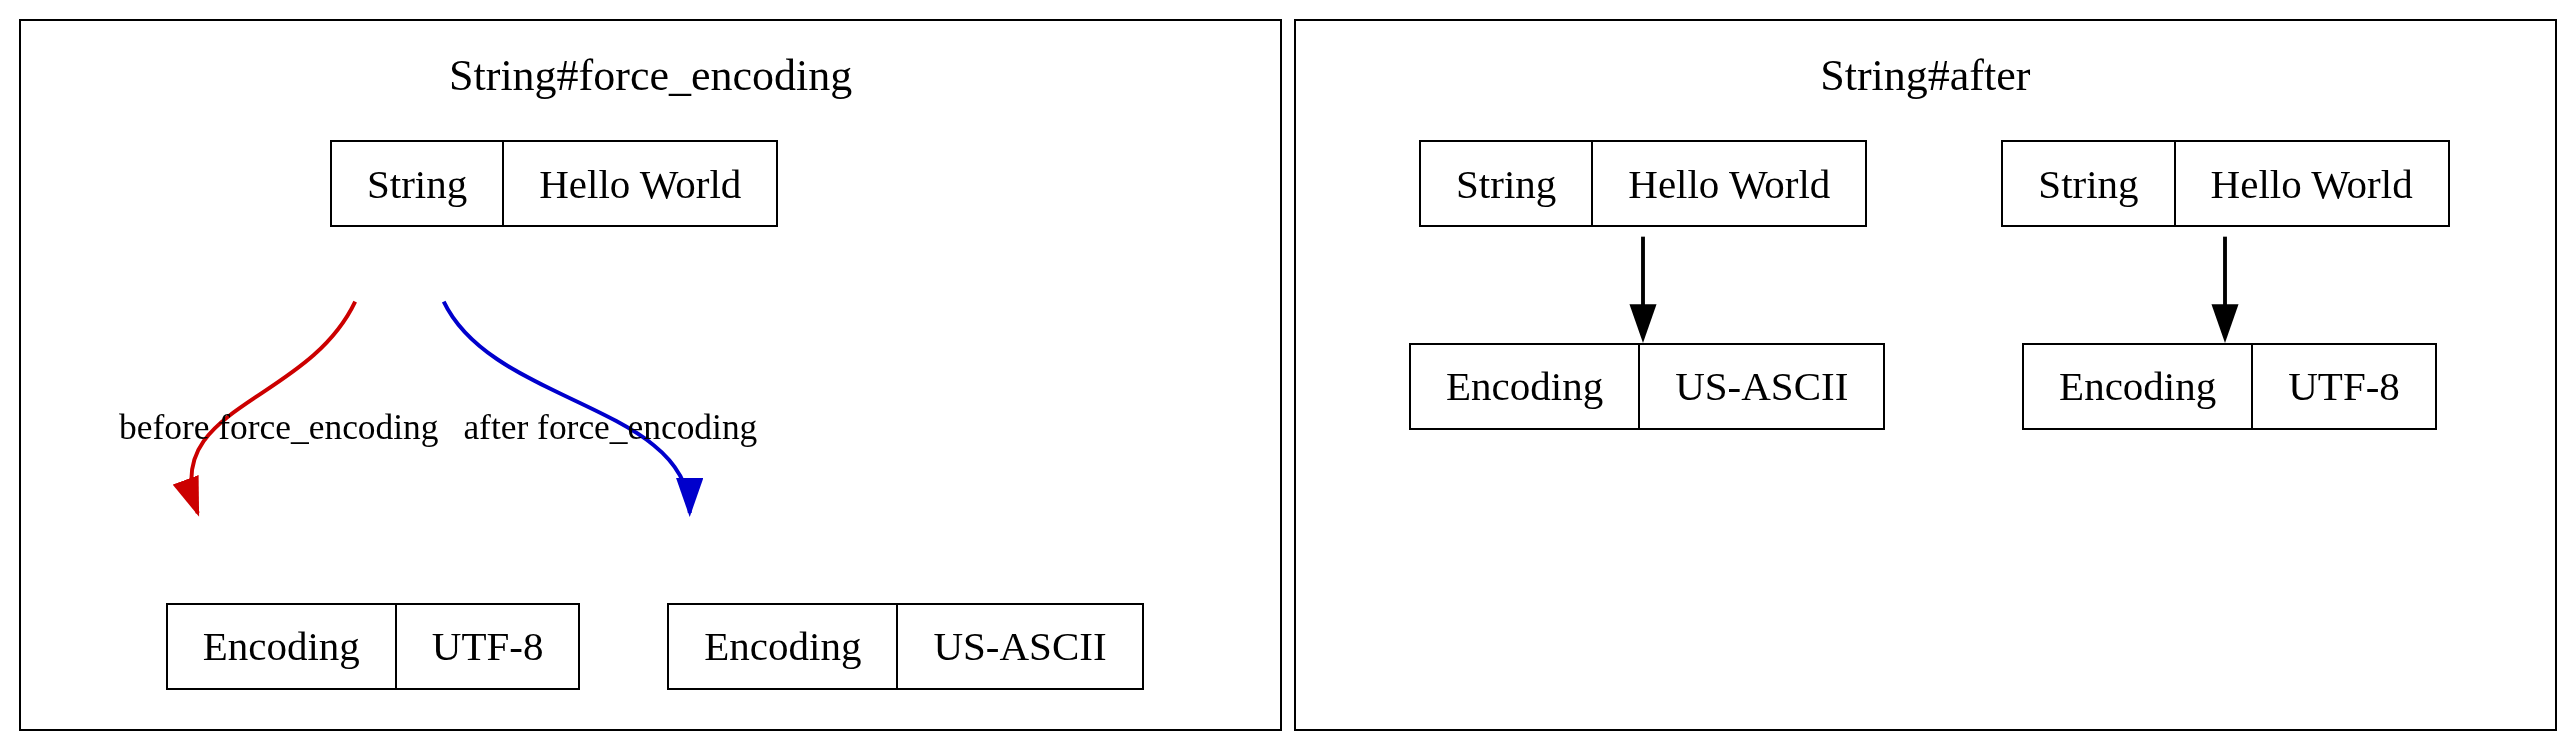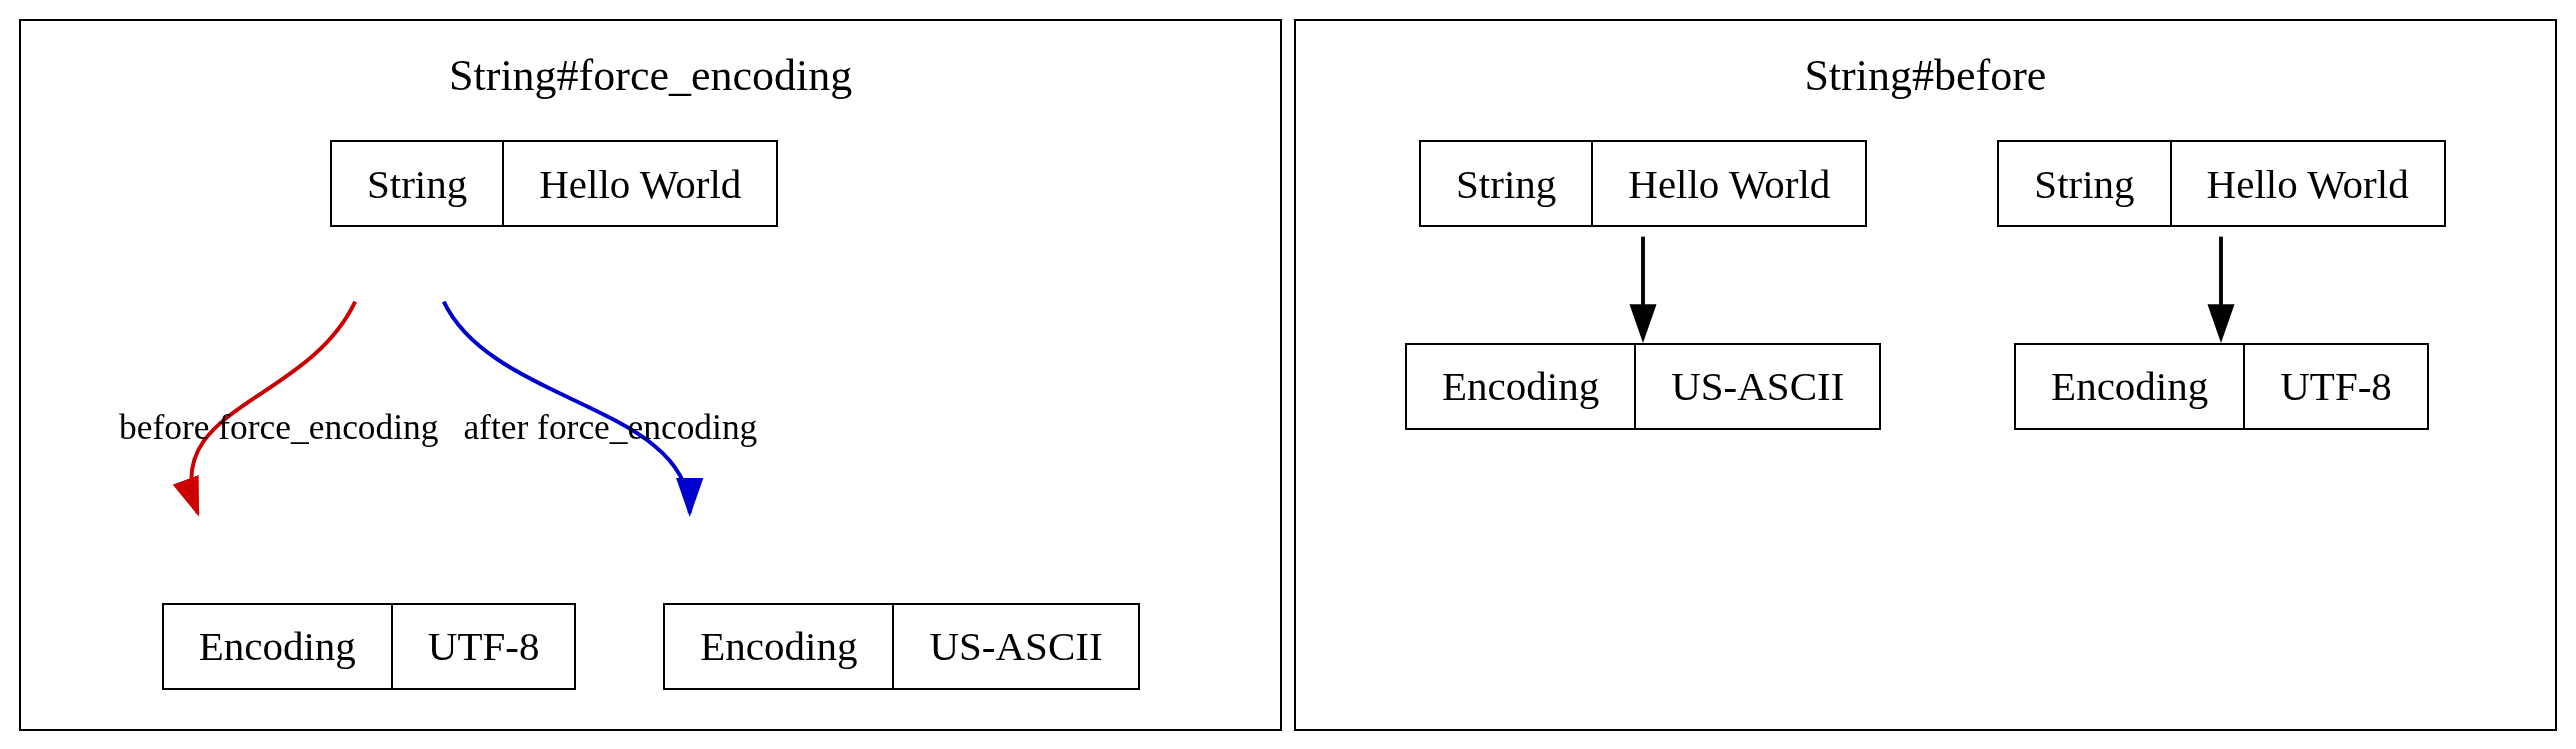--- a/index.html
+++ b/index.html
@@ -43,20 +43,21 @@
       padding: 17.4px 35px;
       font-family: serif;
     }
     .string-box .cell:not(:last-child) {
       border-right: 2.9px solid #000;
     }
     .encoding-box {
       display: flex;
       border: 2.9px solid #000;
       font-size: 41px;
+      margin-left: 8px;
     }
     .encoding-box .cell {
       padding: 17.4px 35px;
       font-family: serif;
     }
     .encoding-box .cell:not(:last-child) {
       border-right: 2.9px solid #000;
     }
   </style>
 </head>
@@ -102,21 +103,21 @@
         </div>
         <div class="encoding-box">
           <div class="cell">Encoding</div>
           <div class="cell">US-ASCII</div>
         </div>
       </div>
     </div>
   </div>
 
   <div class="panel">
-    <div class="panel-title">String#before</div>
+    <div class="panel-title">String#after</div>
 
     <div style="display: flex; gap: 116px; width: 100%; justify-content: center; flex: 1;">
 
       <div style="display: flex; flex-direction: column; align-items: center; gap: 0;">
         <div class="string-box">
           <div class="cell">String</div>
           <div class="cell">Hello World</div>
         </div>
 
         <svg width="58" height="116" viewBox="0 0 60 120">

